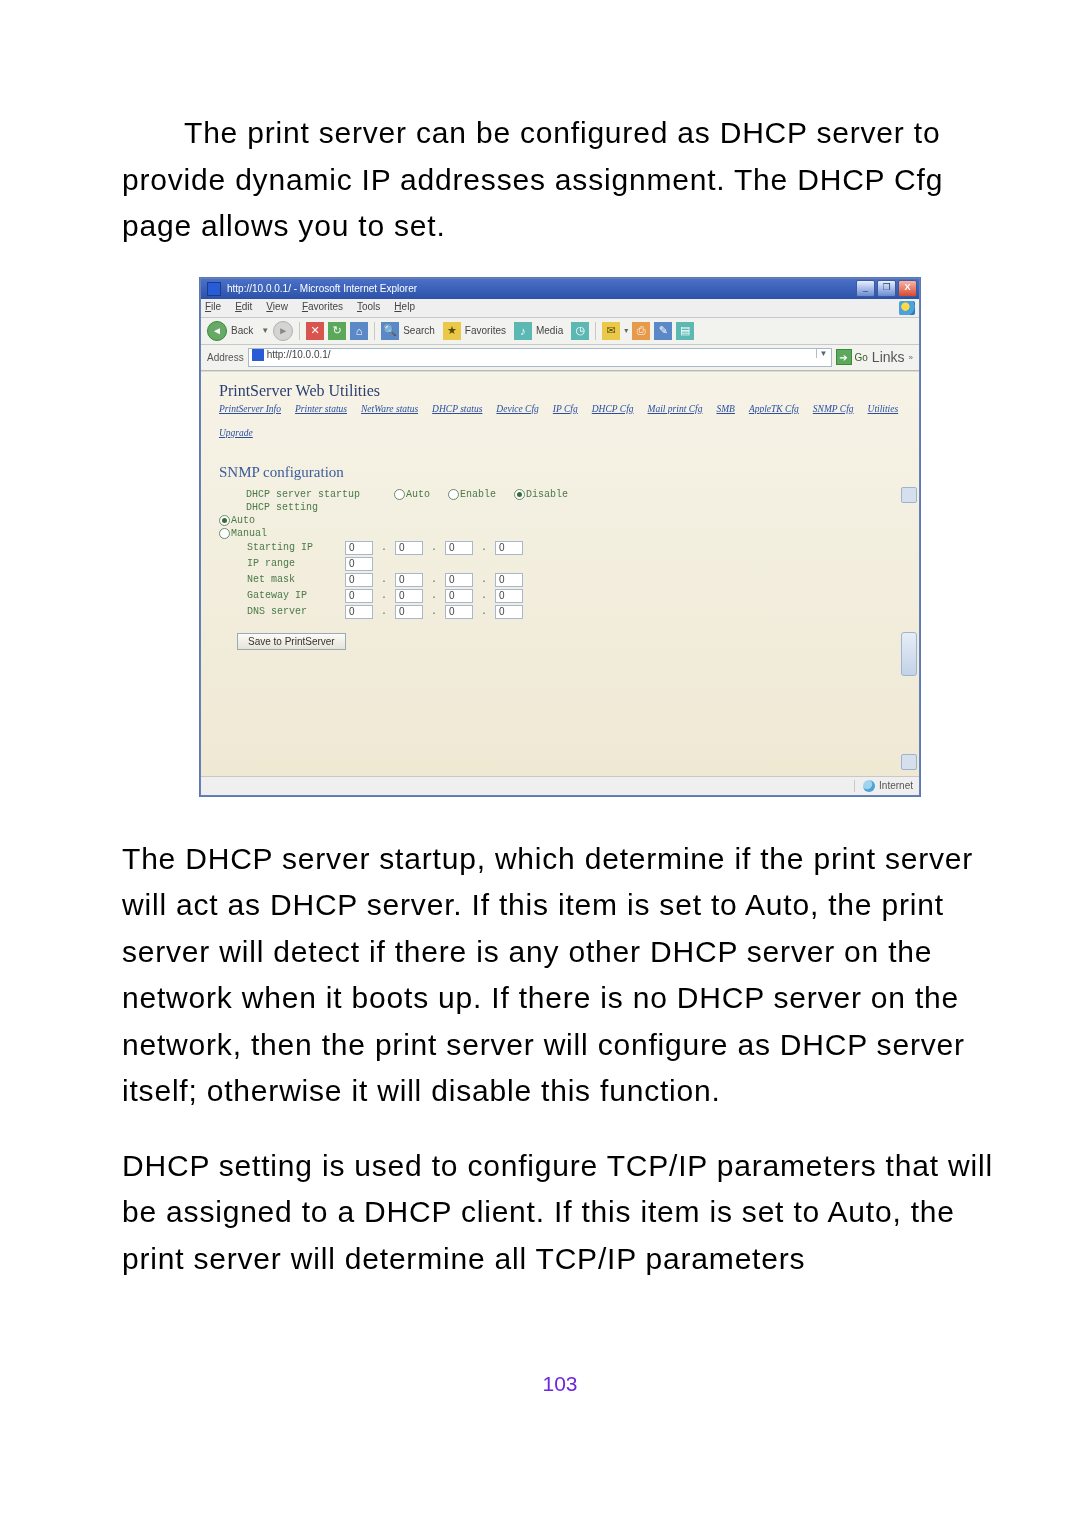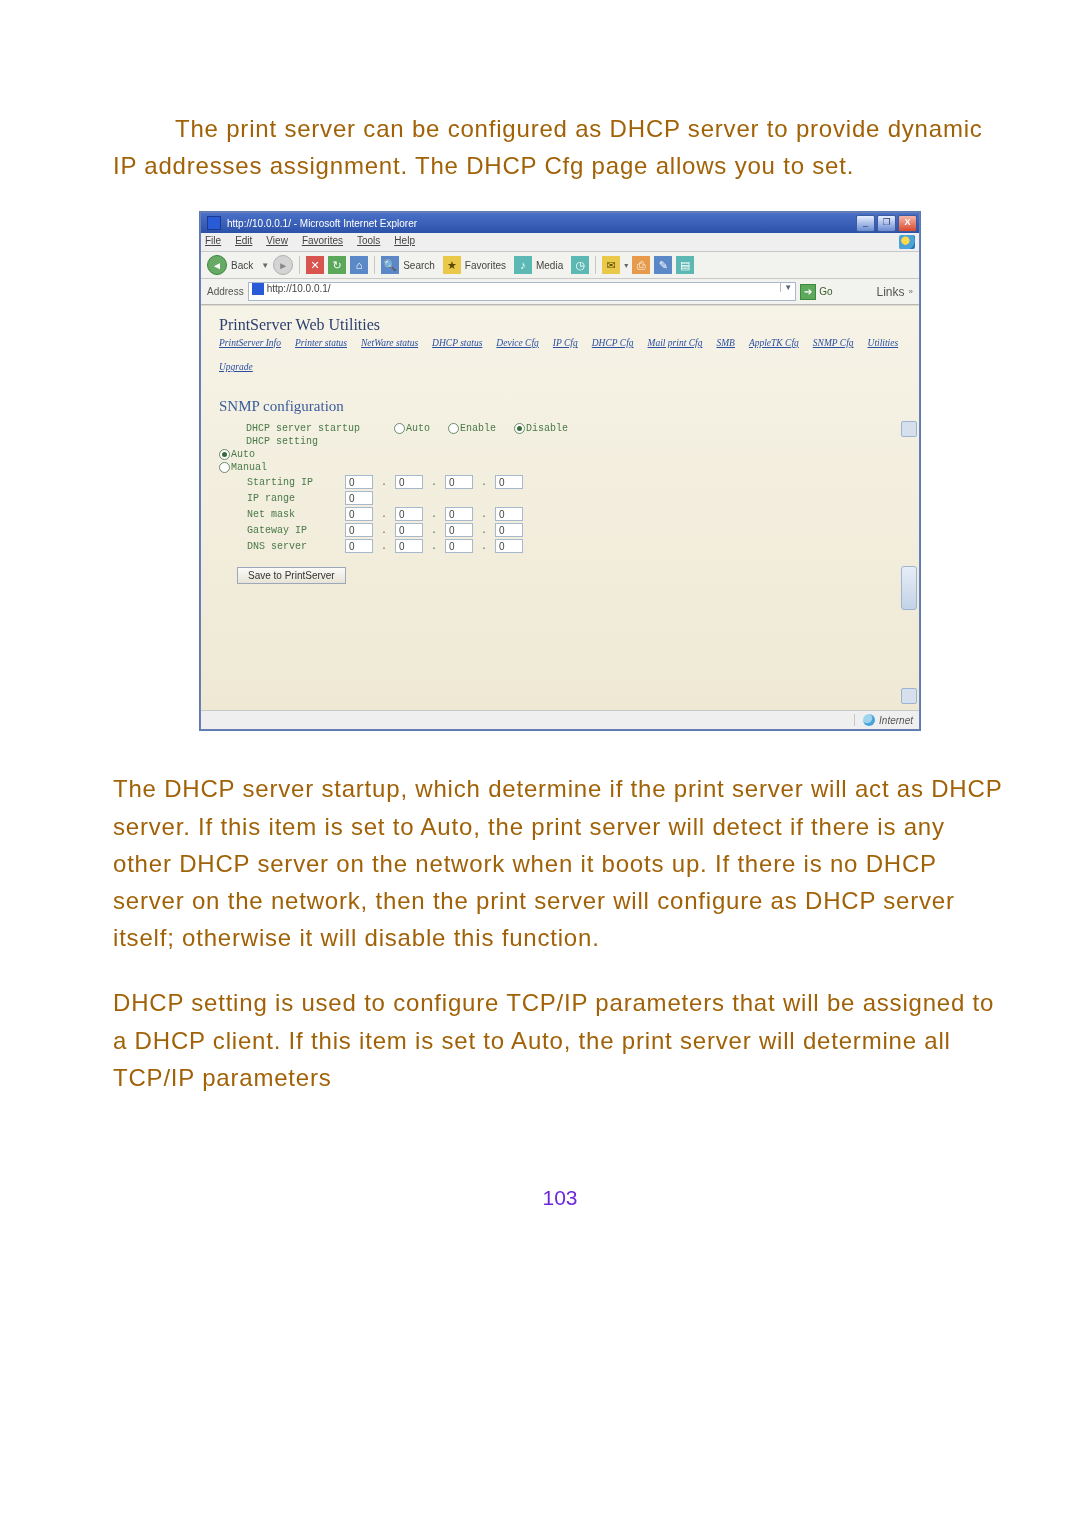--- a/index.html
+++ b/index.html
@@ -14,25 +14,25 @@
   padding: 110px 70px 60px 110px;
   box-sizing: border-box;
 }
 h2.section-title {
   font-size: 30px;
   font-weight: bold;
   margin: 0 0 28px 6px;
   letter-spacing: 0.5px;
 }
 p.body {
-  font-size: 24px;
+  font-size: 30px;
   line-height: 1.55;
-  margin: 0 0 28px 3px;
+  margin: 0 0 28px 12px;
   letter-spacing: 0.8px;
-  color: #a16207;
+  color: #000000;
 }
 p.body.indent {
   text-indent: 62px;
 }
 .screenshot {
   margin: 0 auto 40px;
   width: 720px;
 }
 
 .win {
@@ -82,21 +82,20 @@
   font-weight: bold;
 }
 .menubar {
   background: #efefef;
   font-size: 10px;
   color: #444;
   padding: 2px 4px;
   border-bottom: 1px solid #c8c8c8;
   display: flex;
   gap: 14px;
-  text-decoration: underline;
 }
 .menubar span:nth-child(1)::first-letter,
 .menubar span:nth-child(2)::first-letter,
 .menubar span:nth-child(3)::first-letter,
 .menubar span:nth-child(4)::first-letter,
 .menubar span:nth-child(5)::first-letter,
 .menubar span:nth-child(6)::first-letter {
   text-decoration: underline;
 }
 .menubar .ie-logo {
@@ -205,23 +204,22 @@
   height: 14px;
   background: #5ea85e;
   border: 1px solid #3b8b3b;
   display: inline-flex;
   align-items: center;
   justify-content: center;
   color: #fff;
   font-size: 10px;
 }
 .links-lbl {
-  font-size: 12px;
+  font-size: 14px;
   color: #555;
-  margin-left: 40px;
 }
 
 .content {
   background: linear-gradient(#f6f3e7, #efe9d4);
   position: relative;
   height: 404px;
   border-top: 1px solid #e0dccb;
   font-family: Georgia, 'Times New Roman', serif;
 }
 .content .top-nav {
@@ -340,21 +338,20 @@
   display: flex;
   align-items: center;
   justify-content: center;
   gap: 6px;
   height: 18px;
   background: #efefef;
   border-top: 1px solid #c8c8c8;
   font-size: 10px;
   color: #555;
   padding: 0 6px;
-  font-style: italic;
 }
 .status-zone {
   border-left: 1px solid #c8c8c8;
   padding-left: 8px;
   display: flex;
   align-items: center;
   gap: 4px;
 }
 .globe {
   width: 12px;

